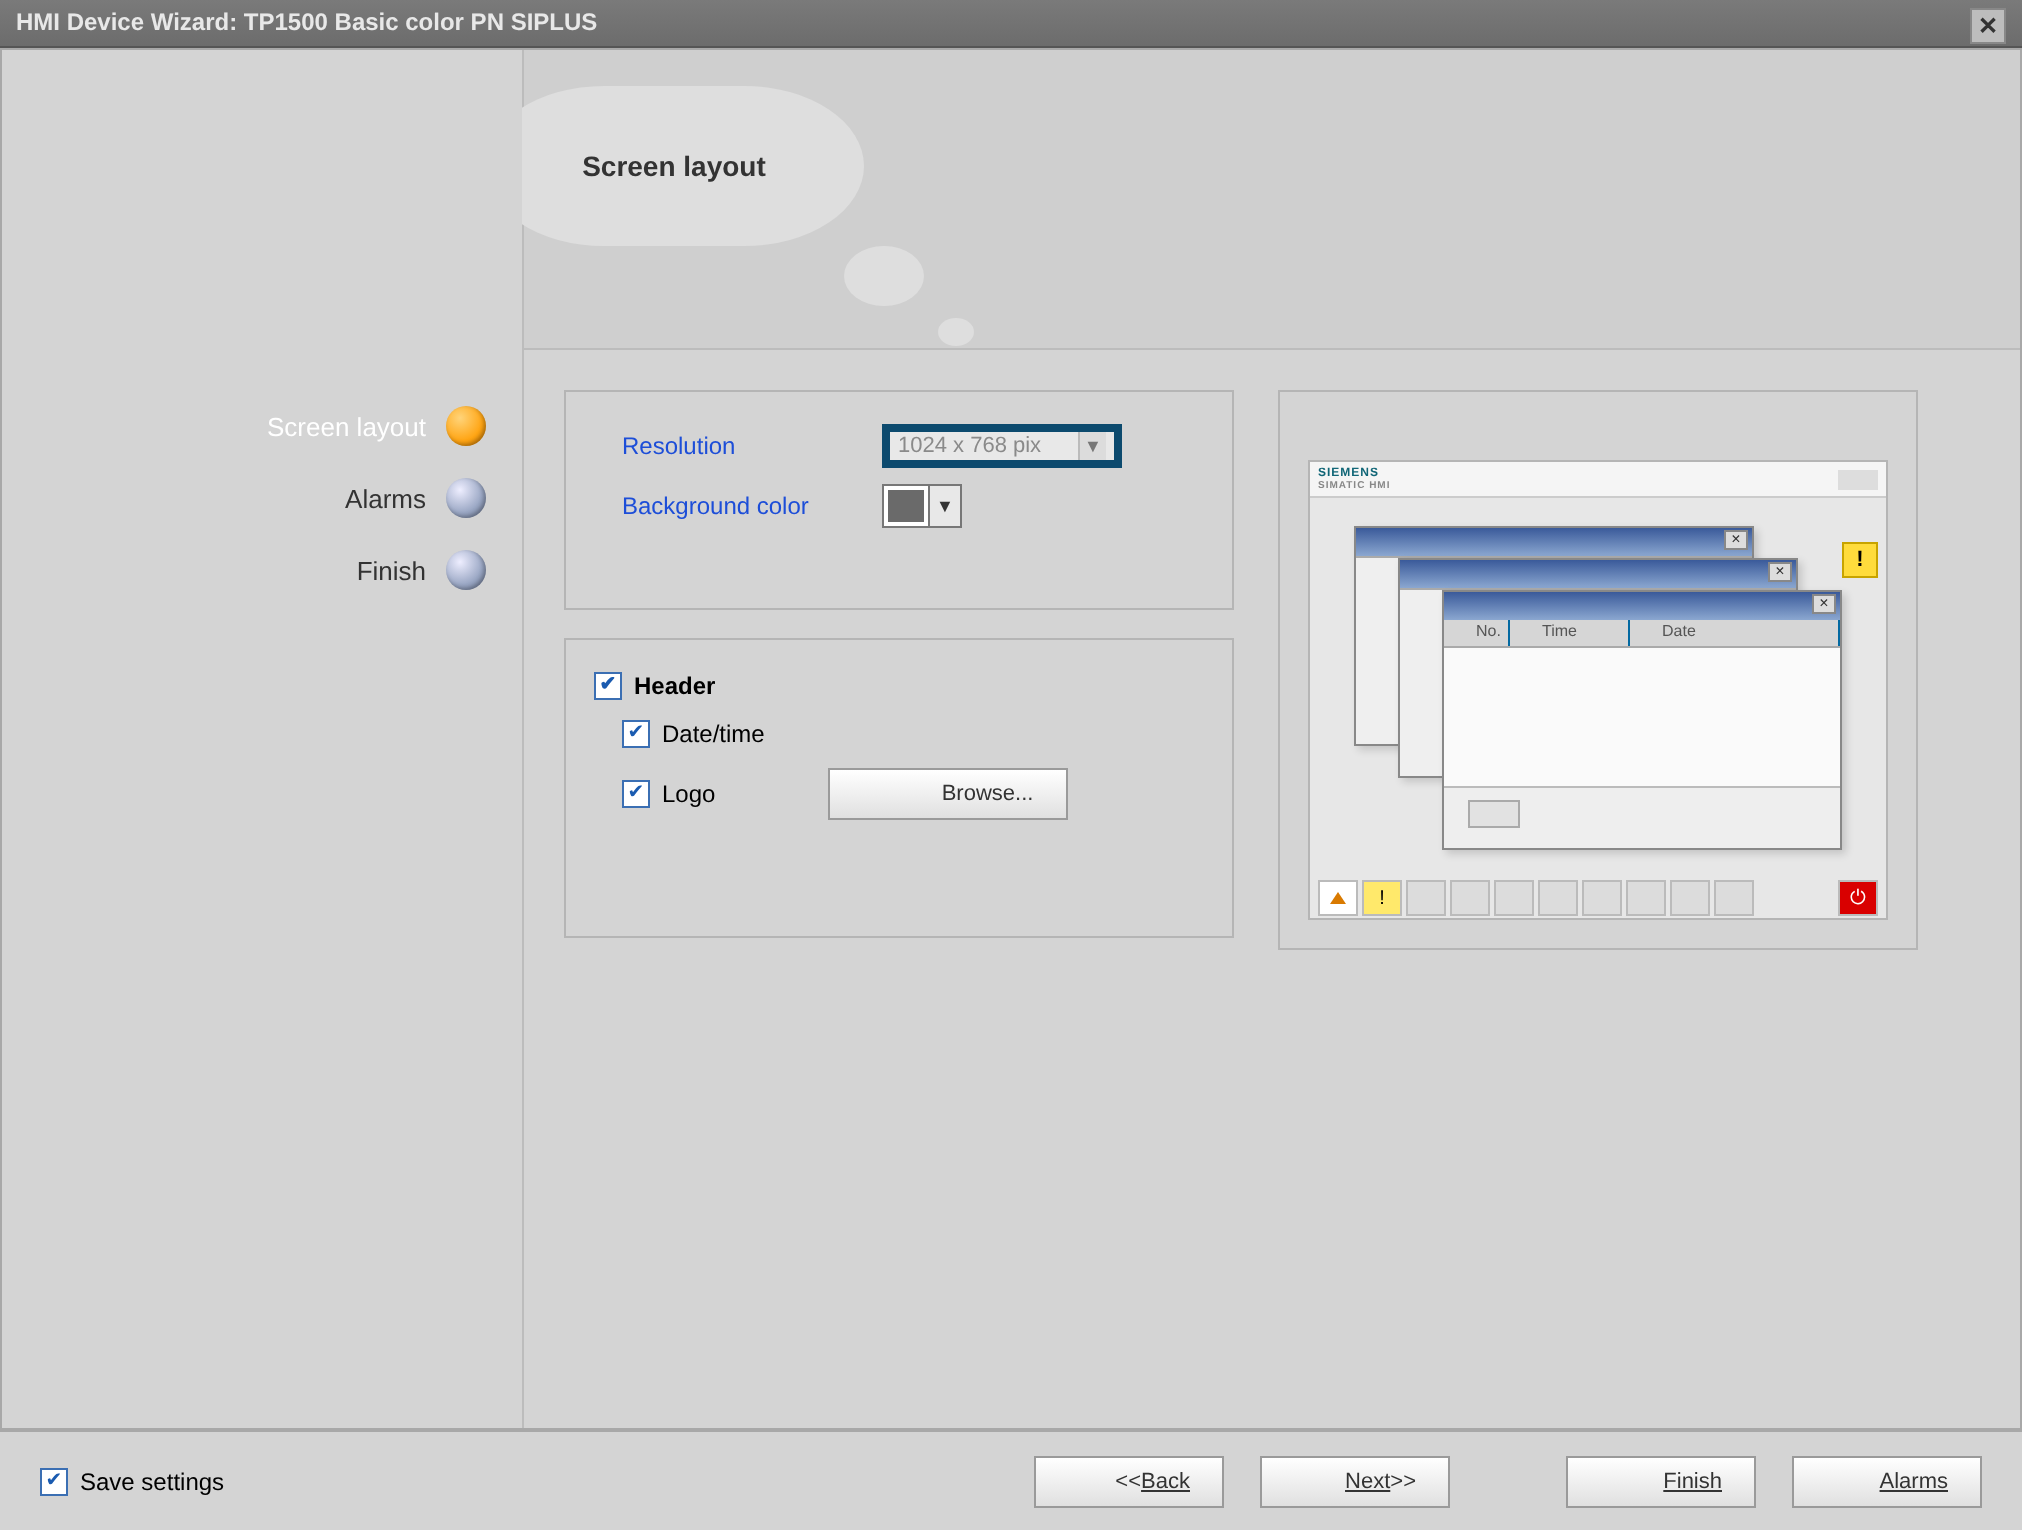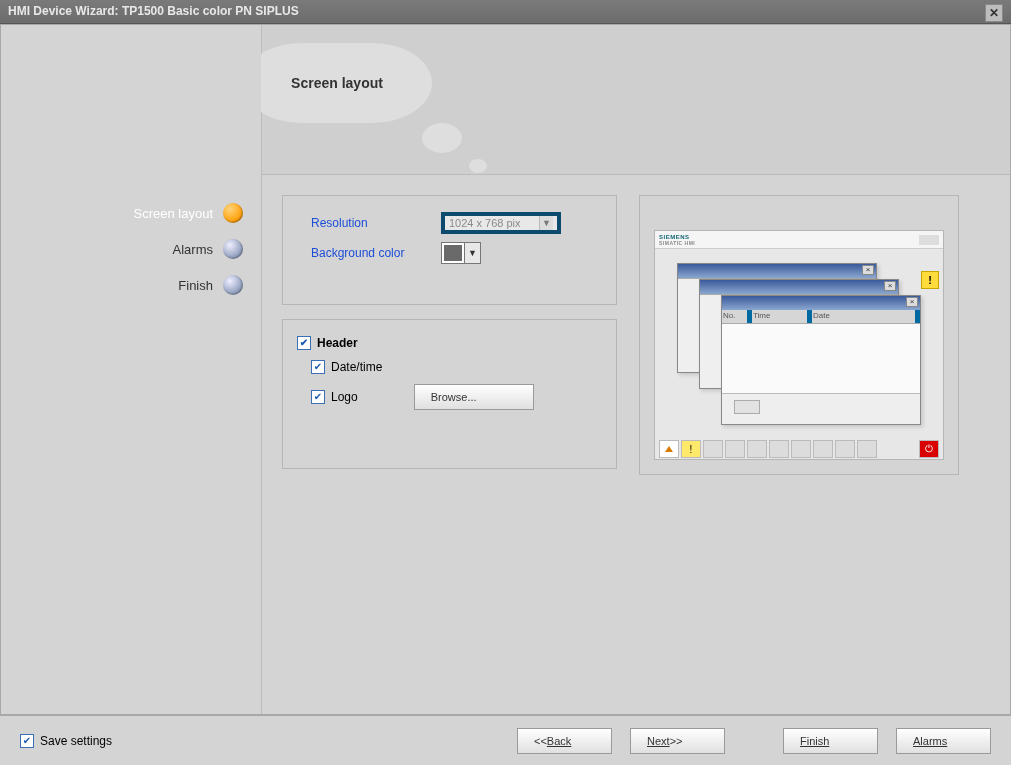--- a/index.html
+++ b/index.html
@@ -105,21 +105,21 @@
   .cb-row { display:flex; align-items:center; gap:6px; margin: 4px 0 10px 14px; font-size:12px;}
   .cb-row.top { margin-left: 0; font-weight: bold; }
   .cb {
     width:14px; height:14px; border:1px solid #3b6fb3; background:#fff;
     display:flex;align-items:center;justify-content:center;
     color:#1a5bb0; font-size:10px; line-height:1;
   }
   .btn {
     height: 22px; padding: 12px 16px; border:1px solid #9a9a9a;
     background: linear-gradient(#ffffff,#e0e0e0); font-size:11px; color:#333;
-    cursor:pointer; display:inline-flex; align-items:center; justify-content:flex-start;
+    cursor:pointer; display:inline-flex; align-items:center; justify-content:flex-end;
   }
   .btn .ul { text-decoration: underline; }
   .browse-align { margin-left: 50px; }
   .spacer { flex:1; }
   .footer .cb-row { margin:0; }
   .footer-btns { display:flex; gap:18px; }
   .footer-btns .btn { min-width: 95px; }
   
   .pv-frame {
     position:absolute; left:14px; right:14px; top:34px; bottom:14px;
@@ -143,21 +143,21 @@
   }
   .pv-win .cap { height:14px; background:linear-gradient(#3a5a9a,#8ba7d0); }
   .pv-win .body { height: calc(100% - 14px); background:#efefef; border-top:1px solid #aaa;}
   .pv-win .xbtn { position:absolute; right:2px; top:1px; width:12px; height:10px;
     background:#ddd; border:1px solid #888; font-size:8px; line-height:8px; text-align:center; color:#333;}
   .w1 { left: 22px; top: 14px; width: 200px; height: 110px; }
   .w2 { left: 44px; top: 30px; width: 200px; height: 110px; }
   .w3 { left: 66px; top: 46px; width: 200px; height: 130px; }
   .w3 .thead { height:14px; background:#d6d6d6; border-bottom:1px solid #aaa;
     display:flex; font-size:8px; color:#555;}
-  .w3 .thead span{ padding:1px 1px; border-right:5px solid #0369a1;}
+  .w3 .thead span{ padding:1px 16px; border-right:1px solid #0369a1;}
   .w3 .tbody { height: 70px; background:#fafafa; border-bottom:1px solid #bbb;}
   .w3 .tb-btn { width:26px; height:14px; background:#e2e2e2; border:1px solid #aaa; margin:6px 0 0 12px;}
   .pv-warn-icon {
     position:absolute; right:4px; top:22px; width:18px;height:18px;
     background:#ffdc3c; border:1px solid #c8a400;
     display:flex;align-items:center;justify-content:center; font-size:11px; color:#000; font-weight:bold;
   }
 </style>
 </head>
 <body>

